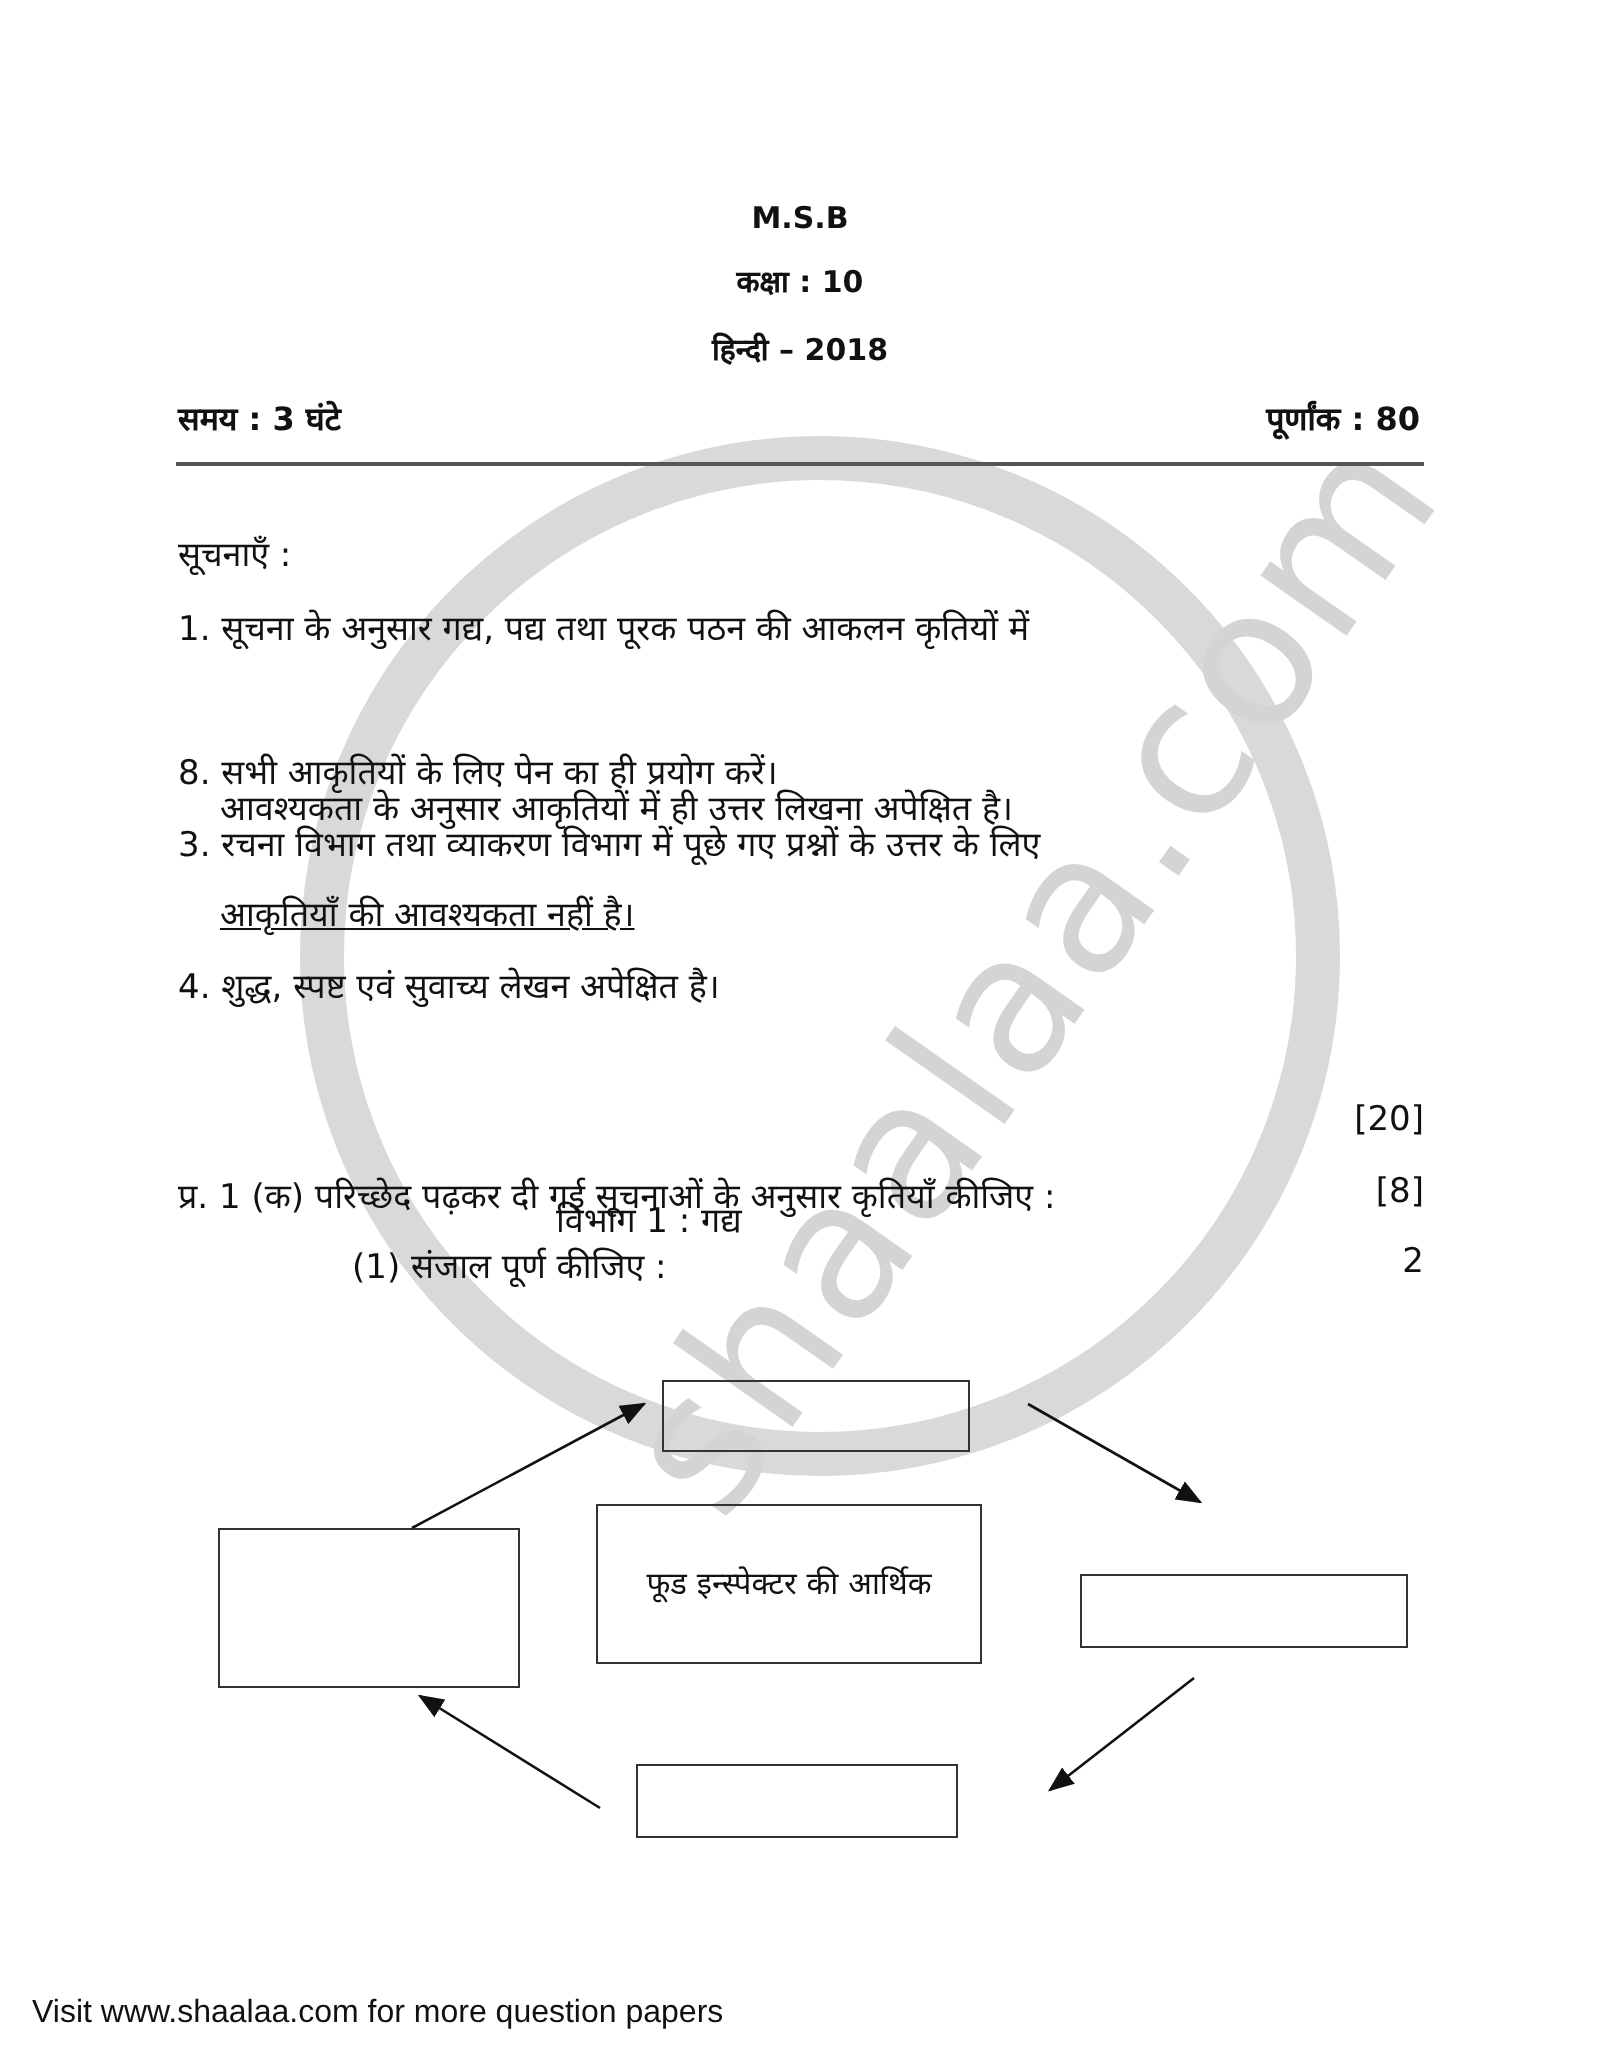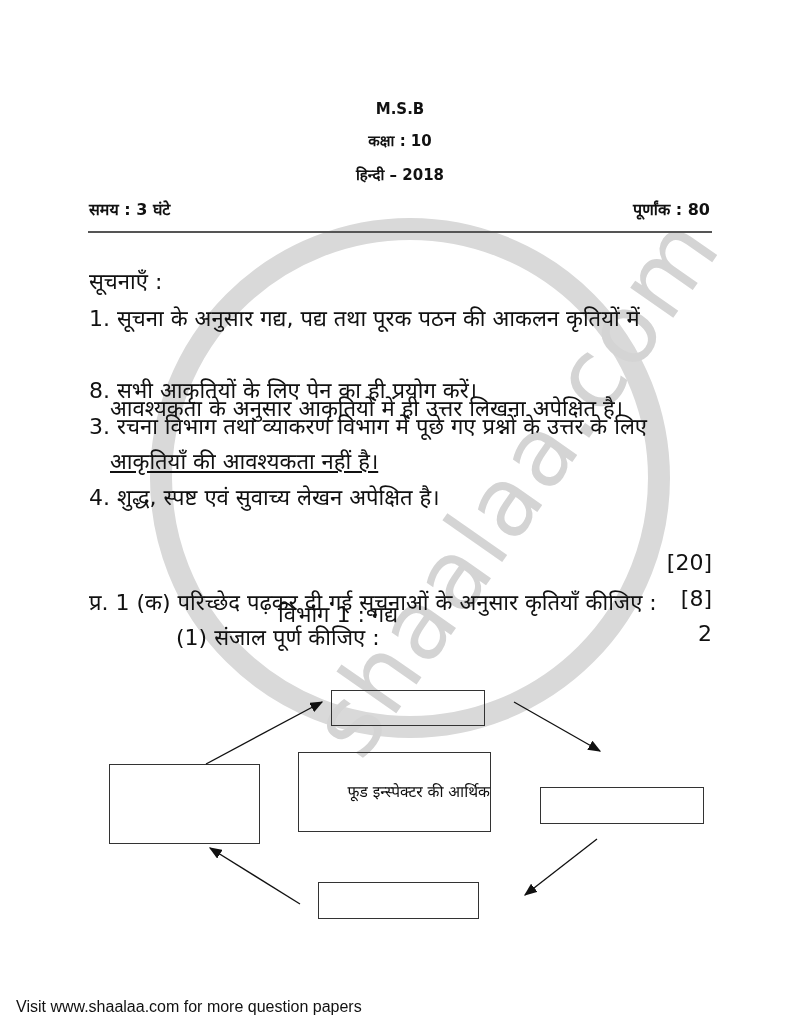--- a/index.html
+++ b/index.html
@@ -7,23 +7,23 @@
          font-family:"DejaVu Sans", sans-serif; color:#111; }
   .abs { position:absolute; }
   .watermark-ring { position:absolute; left:150px; top:218px; width:520px; height:520px;
          border:22px solid #d9d9d9; border-radius:50%; box-sizing:border-box; }
   .watermark-text { position:absolute; left:200px; top:430px; font-size:96px; color:#d4d4d4;
          transform:rotate(-55deg); transform-origin:center; font-family:"DejaVu Sans", sans-serif;
          letter-spacing:2px; }
   .hdr { position:absolute; left:0; width:800px; text-align:center; font-weight:bold; font-size:15px; }
   .bold { font-weight:bold; }
   .rule { position:absolute; left:88px; width:624px; top:231px; height:0; border-top:2px solid #555; }
-  .line { position:absolute; font-size:22px; white-space:nowrap; }
+  .line { position:absolute; font-size:17px; white-space:nowrap; }
   .box { position:absolute; border:1.5px solid #333; background:transparent; box-sizing:border-box; }
-  .center-box { display:flex; flex-direction:column; justify-content:center; align-items:flex-end;
+  .center-box { display:flex; flex-direction:column; justify-content:center; align-items:center;
          font-size:15.5px; line-height:30px; text-align:center; }
   .footer { position:absolute; left:16px; top:998px; font-family:"Liberation Sans", sans-serif;
          font-size:16px; color:#111; }
   svg.arrows { position:absolute; left:0; top:0; }
 </style>
 </head>
 <body>
 
 <div class="watermark-ring"></div>
 <div class="watermark-text">shaalaa.com</div>

